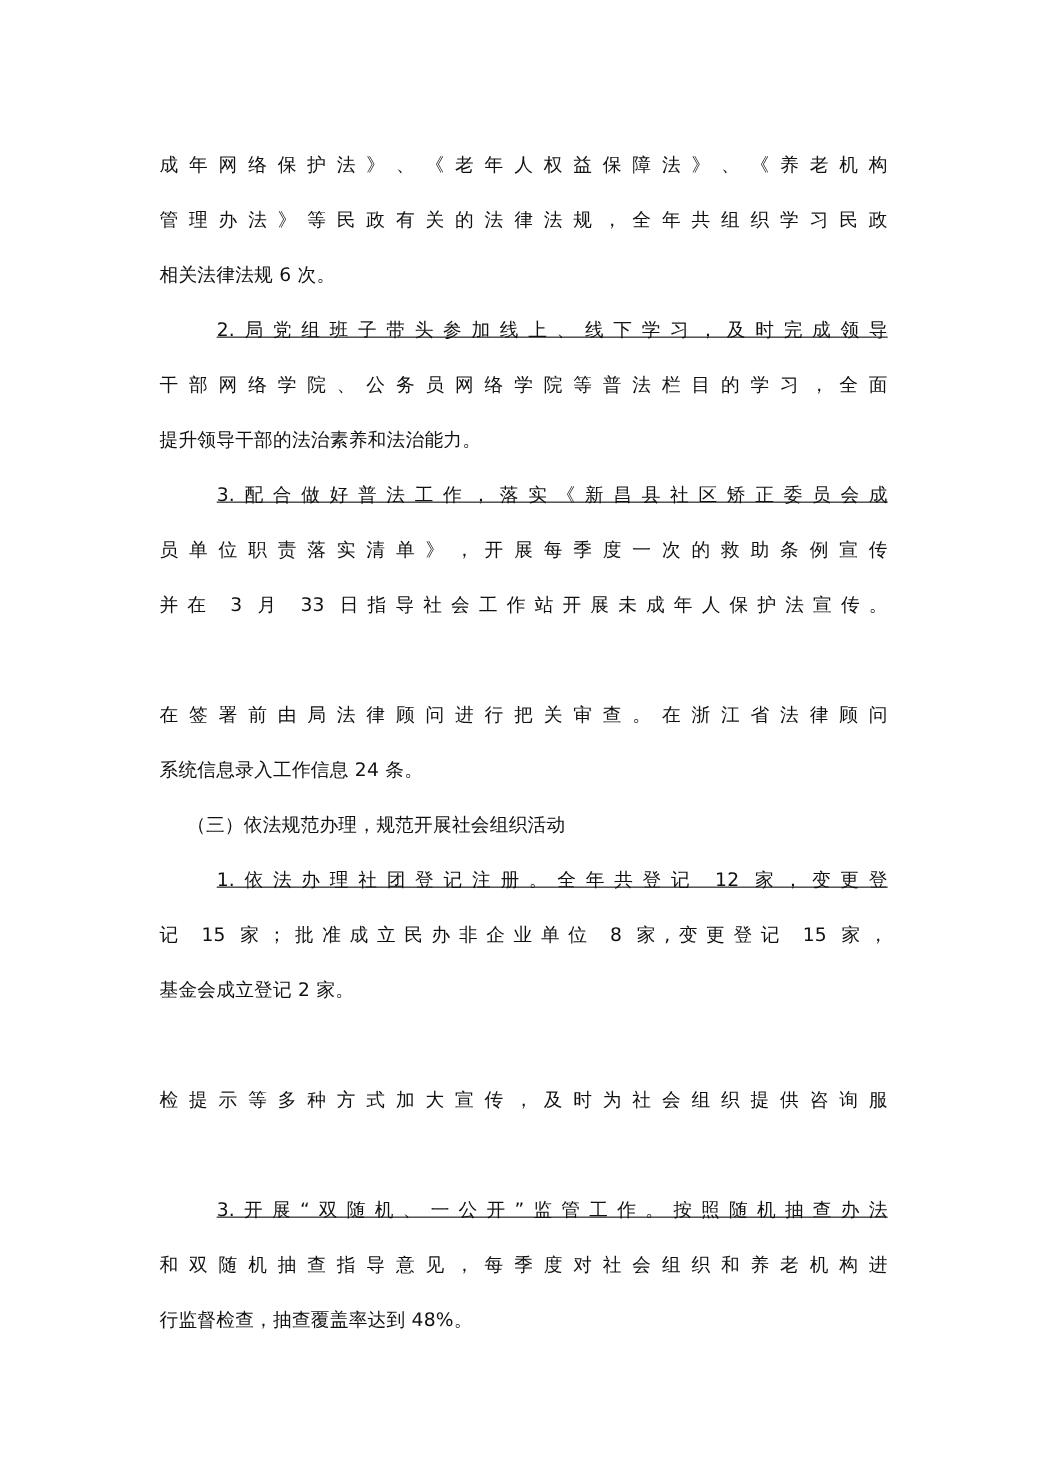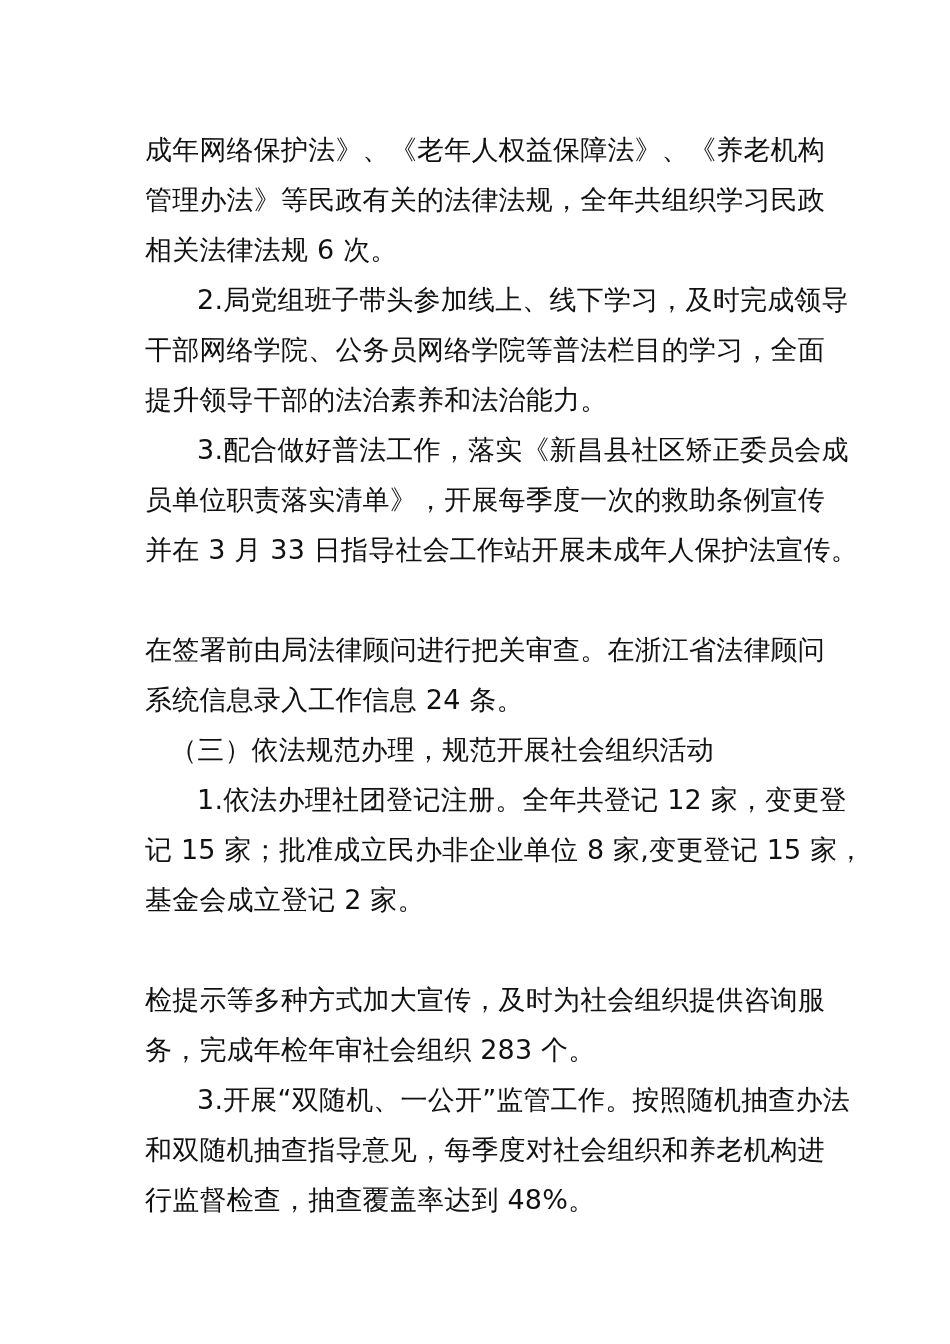--- a/index.html
+++ b/index.html
@@ -19,33 +19,34 @@
       position: absolute;
       left: 0; top: 0;
       width: 950px; height: 1344px;
       background: #ffffff;
     }
     .line {
       position: absolute;
       left: 145px;
       width: 662px;
       height: 40px;
-      font-size: 27px;
+      font-size: 17px;
       line-height: 40px;
       white-space: nowrap;
       letter-spacing: 0.2px;
       text-align: justify;
       text-align-last: justify;
     }
     .line.last {
       text-align-last: left;
     }
     .line.indent {
       left: 197px;
       width: 610px;
+      text-decoration: underline;
     }
     .line.heading {
       left: 170px;
       width: 640px;
     }
   </style>
 </head>
 <body>
 
 <div class="page">
@@ -64,18 +65,17 @@
   <div class="line" style="top:630px">在签署前由局法律顾问进行把关审查。在浙江省法律顾问</div>
   <div class="line last" style="top:680px">系统信息录入工作信息 24 条。</div>
 
   <div class="line heading last" style="top:730px">（三）依法规范办理，规范开展社会组织活动</div>
 
   <div class="line indent" style="top:780px">1.依法办理社团登记注册。全年共登记 12 家，变更登</div>
   <div class="line" style="top:830px">记 15 家；批准成立民办非企业单位 8 家,变更登记 15 家，</div>
   <div class="line last" style="top:880px">基金会成立登记 2 家。</div>
 
   <div class="line" style="top:980px">检提示等多种方式加大宣传，及时为社会组织提供咨询服</div>
-  <div class="line last" style="top:1030px">务，完成年检年审社会组织 283 个。</div>
 
   <div class="line indent" style="top:1080px">3.开展“双随机、一公开”监管工作。按照随机抽查办法</div>
   <div class="line" style="top:1130px">和双随机抽查指导意见，每季度对社会组织和养老机构进</div>
   <div class="line last" style="top:1180px">行监督检查，抽查覆盖率达到 48%。</div>
 </div>
 
 </body></html>

